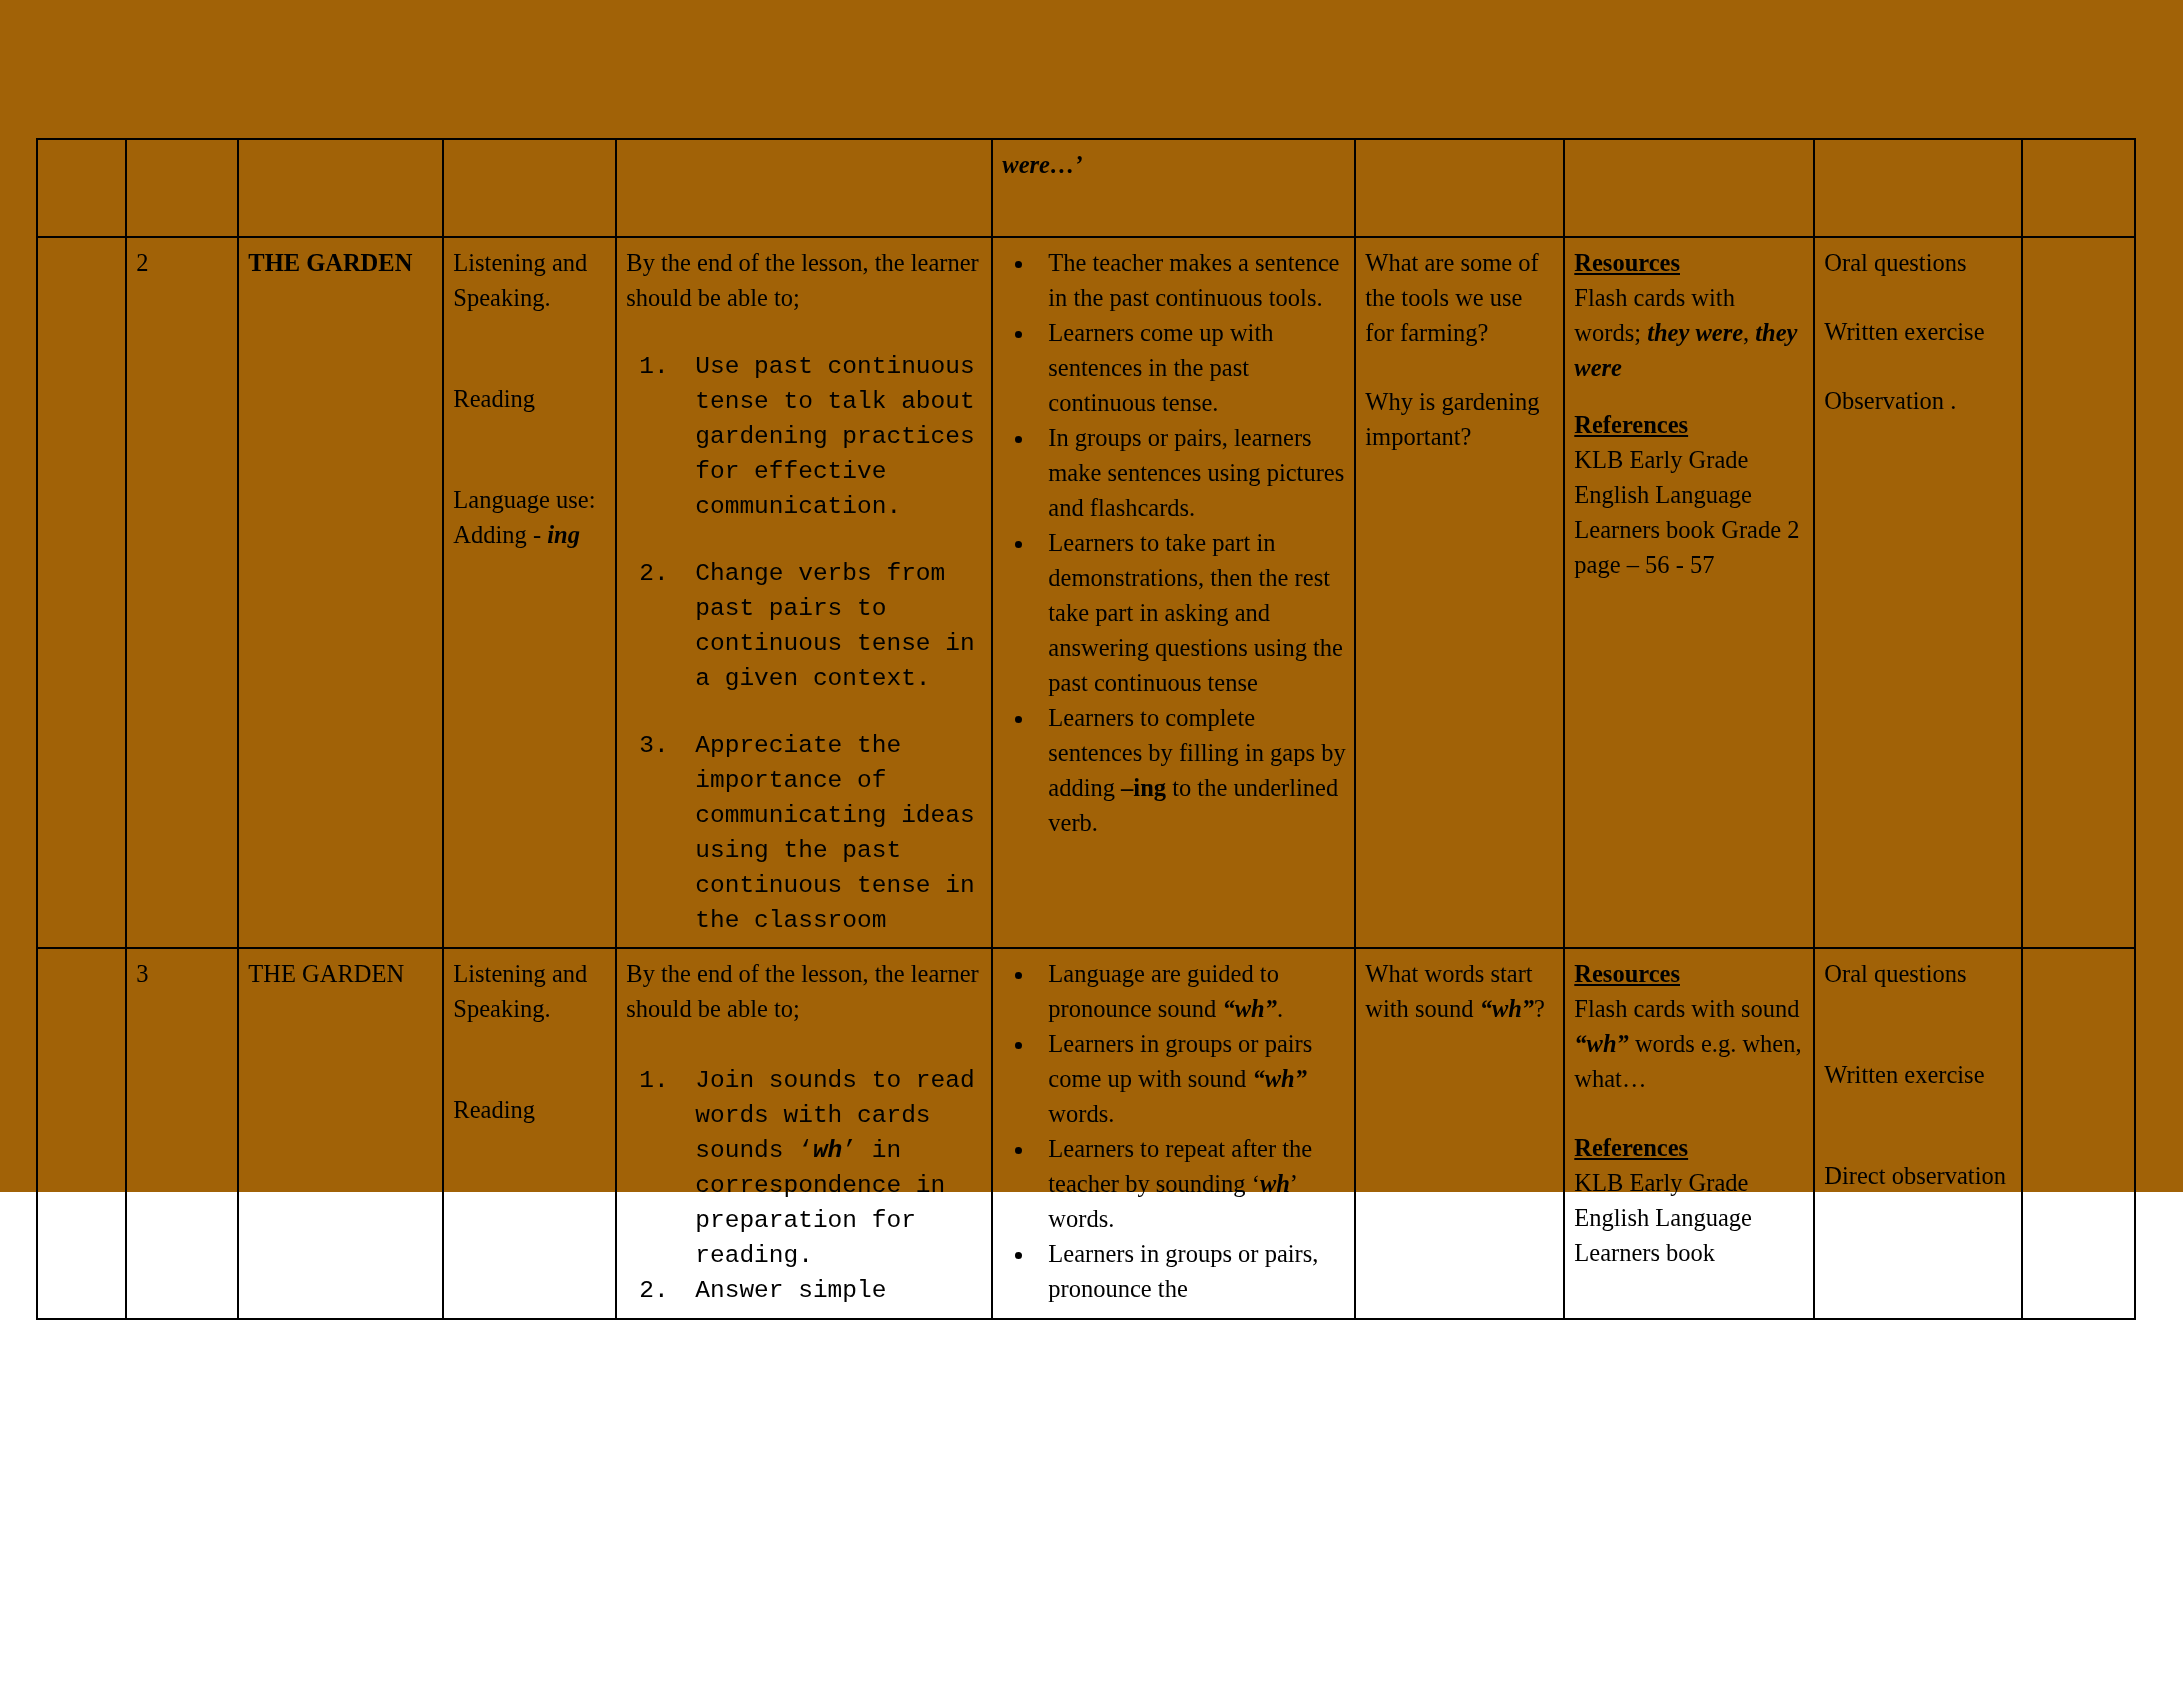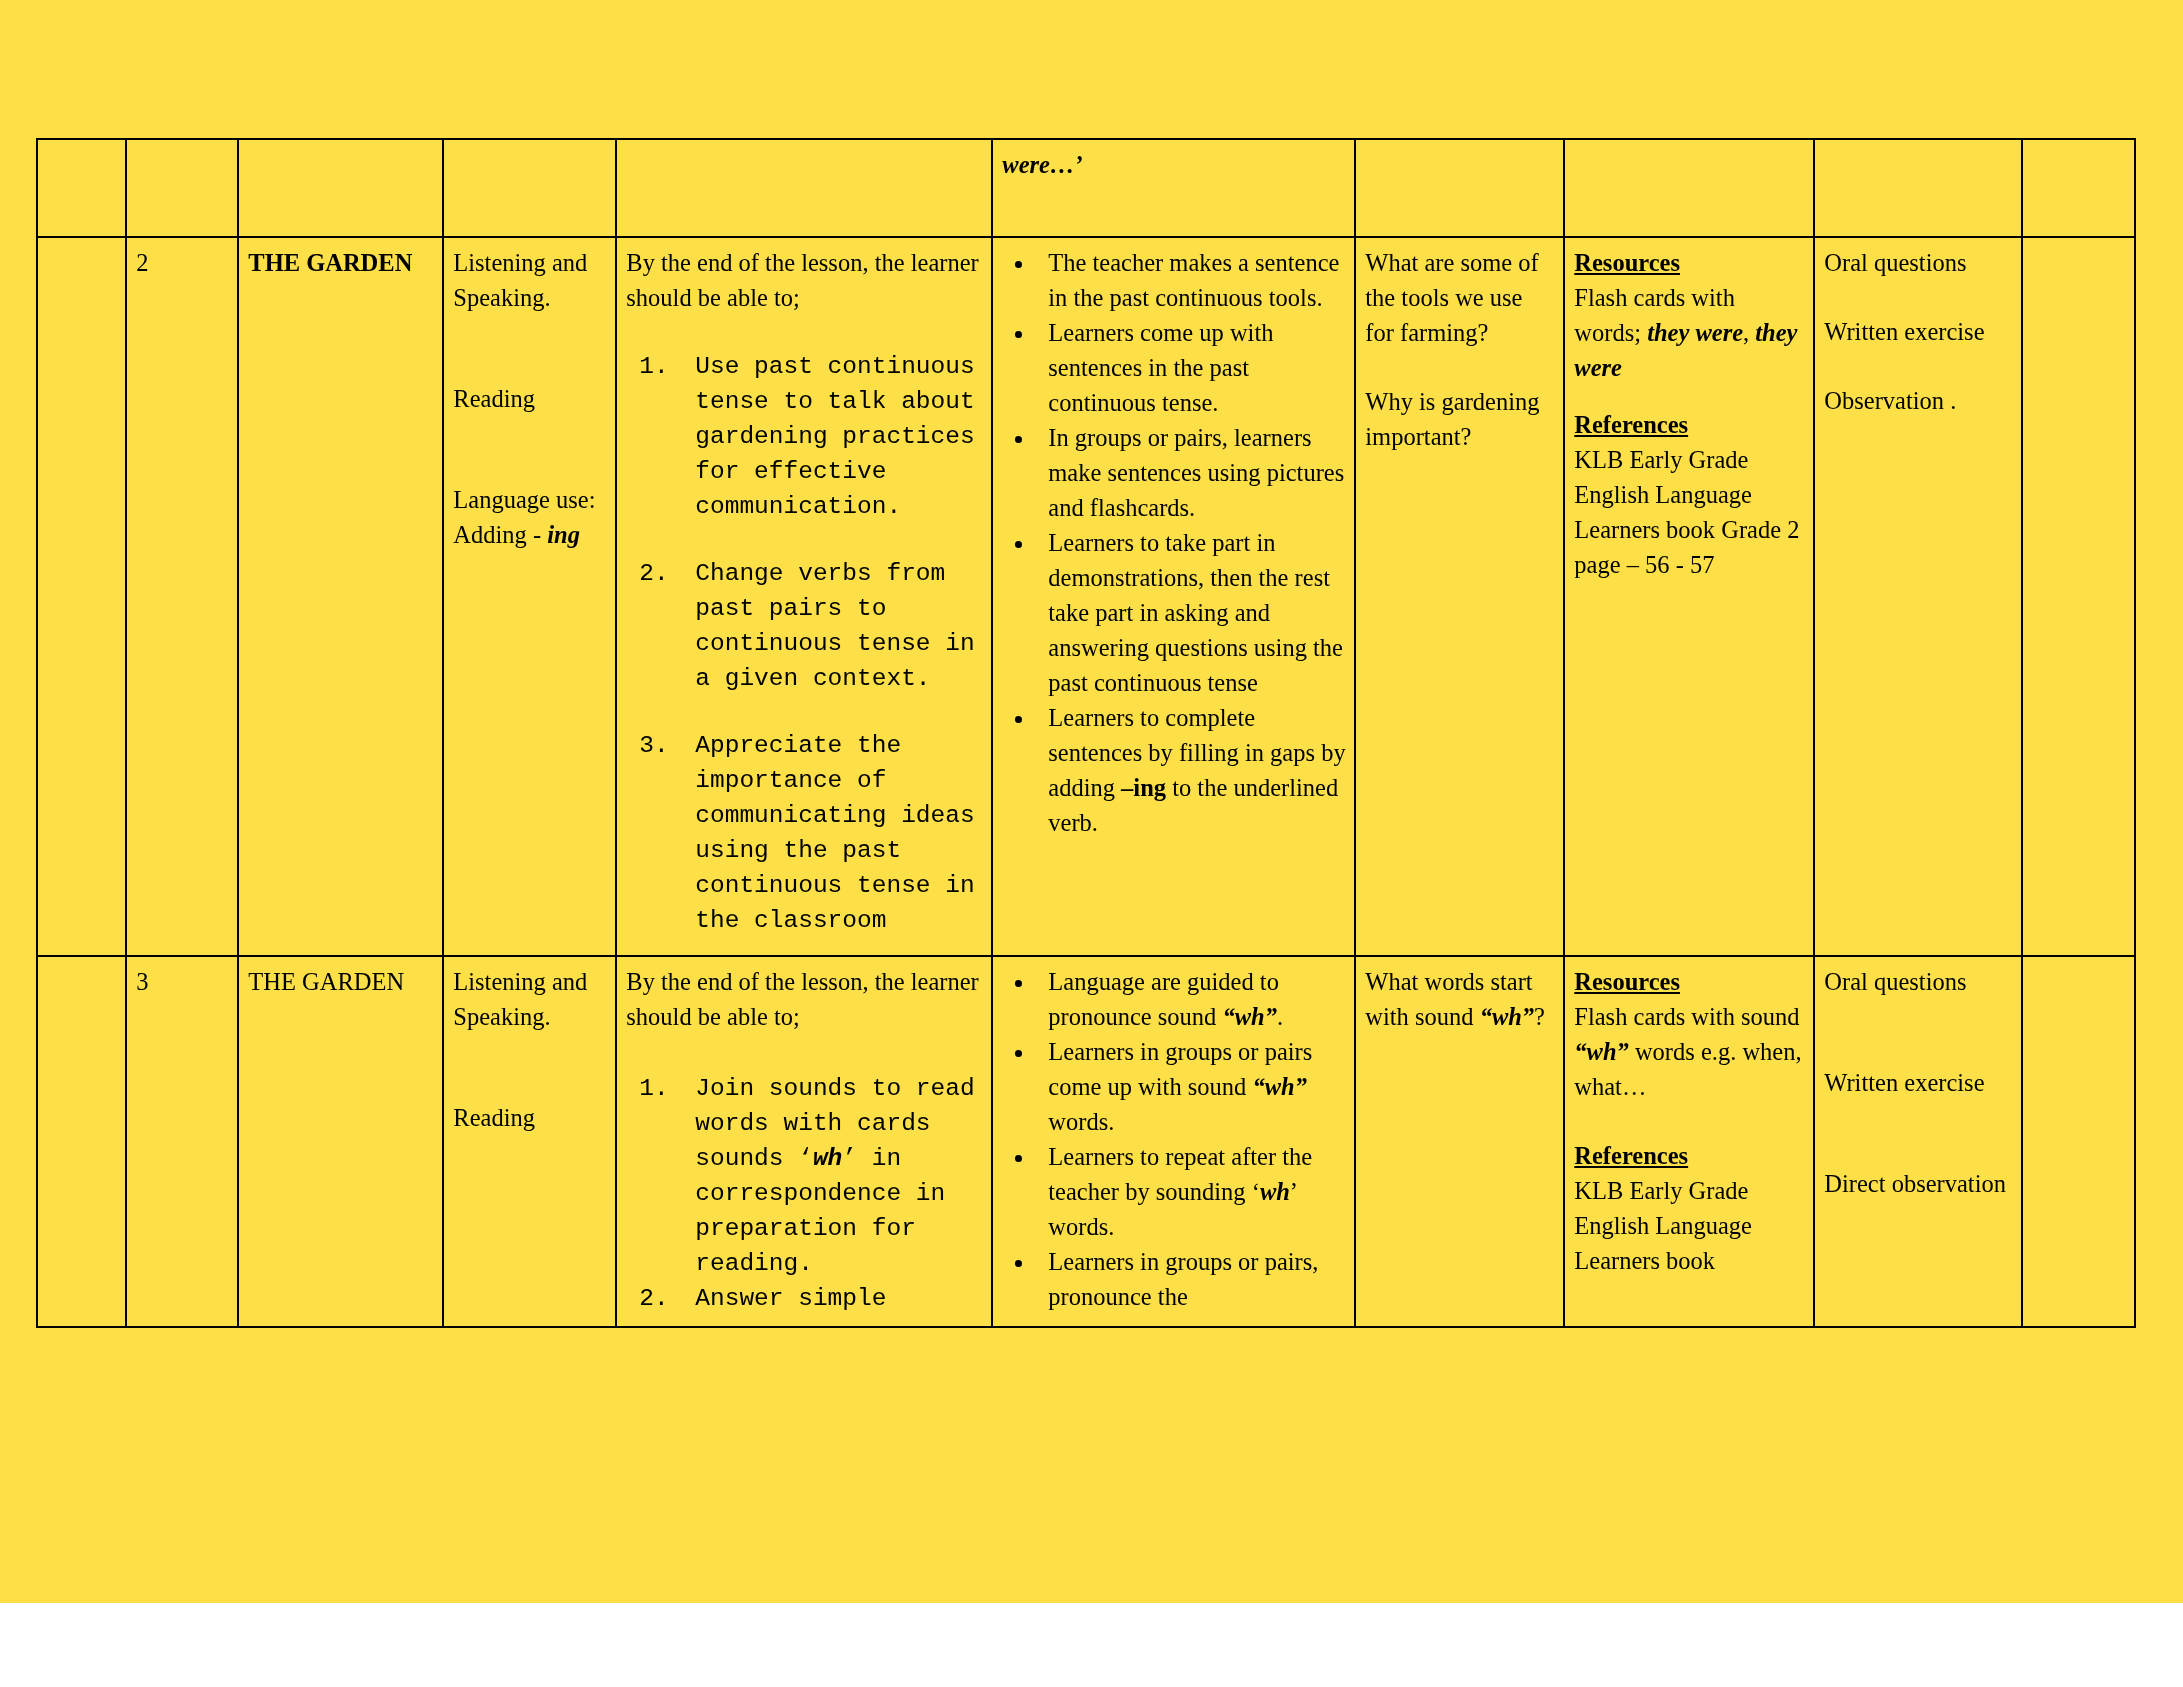--- a/index.html
+++ b/index.html
@@ -11,22 +11,22 @@
   body {
     width: 2183px;
     height: 1687px;
     font-family: "Liberation Serif", "DejaVu Serif", serif;
     color: #000000;
     overflow: hidden;
   }
   .page {
     position: relative;
     width: 2183px;
-    height: 1603px;
-    background: #fde047;
+    height: 1192px;
+    background: #a16207;
     box-sizing: border-box;
   }
   .sheet {
     position: absolute;
     left: 36px;
     top: 138px;
     width: 2099px;
   }
   table.sow {
     border-collapse: collapse;
@@ -74,21 +74,21 @@
     margin: 34px 0 0 0;
     padding-left: 57px;
     list-style-type: decimal;
     font-family: Liberation Mono, monospace;
   }
   ol.outcomes.tight { margin-top: 37px; }
   ol.outcomes > li {
     margin: 0 0 32px 0;
     padding-left: 12px;
   }
-  ol.outcomes > li:last-child { margin-bottom: 8px; }
+  ol.outcomes > li:last-child { margin-bottom: 0; }
   ol.outcomes.noGap > li { margin-bottom: 0; }
 
   ul.exp {
     margin: 0;
     padding-left: 34px;
     list-style-type: disc;
   }
   ul.exp > li {
     margin: 0 0 0 0;
     padding-left: 12px;

